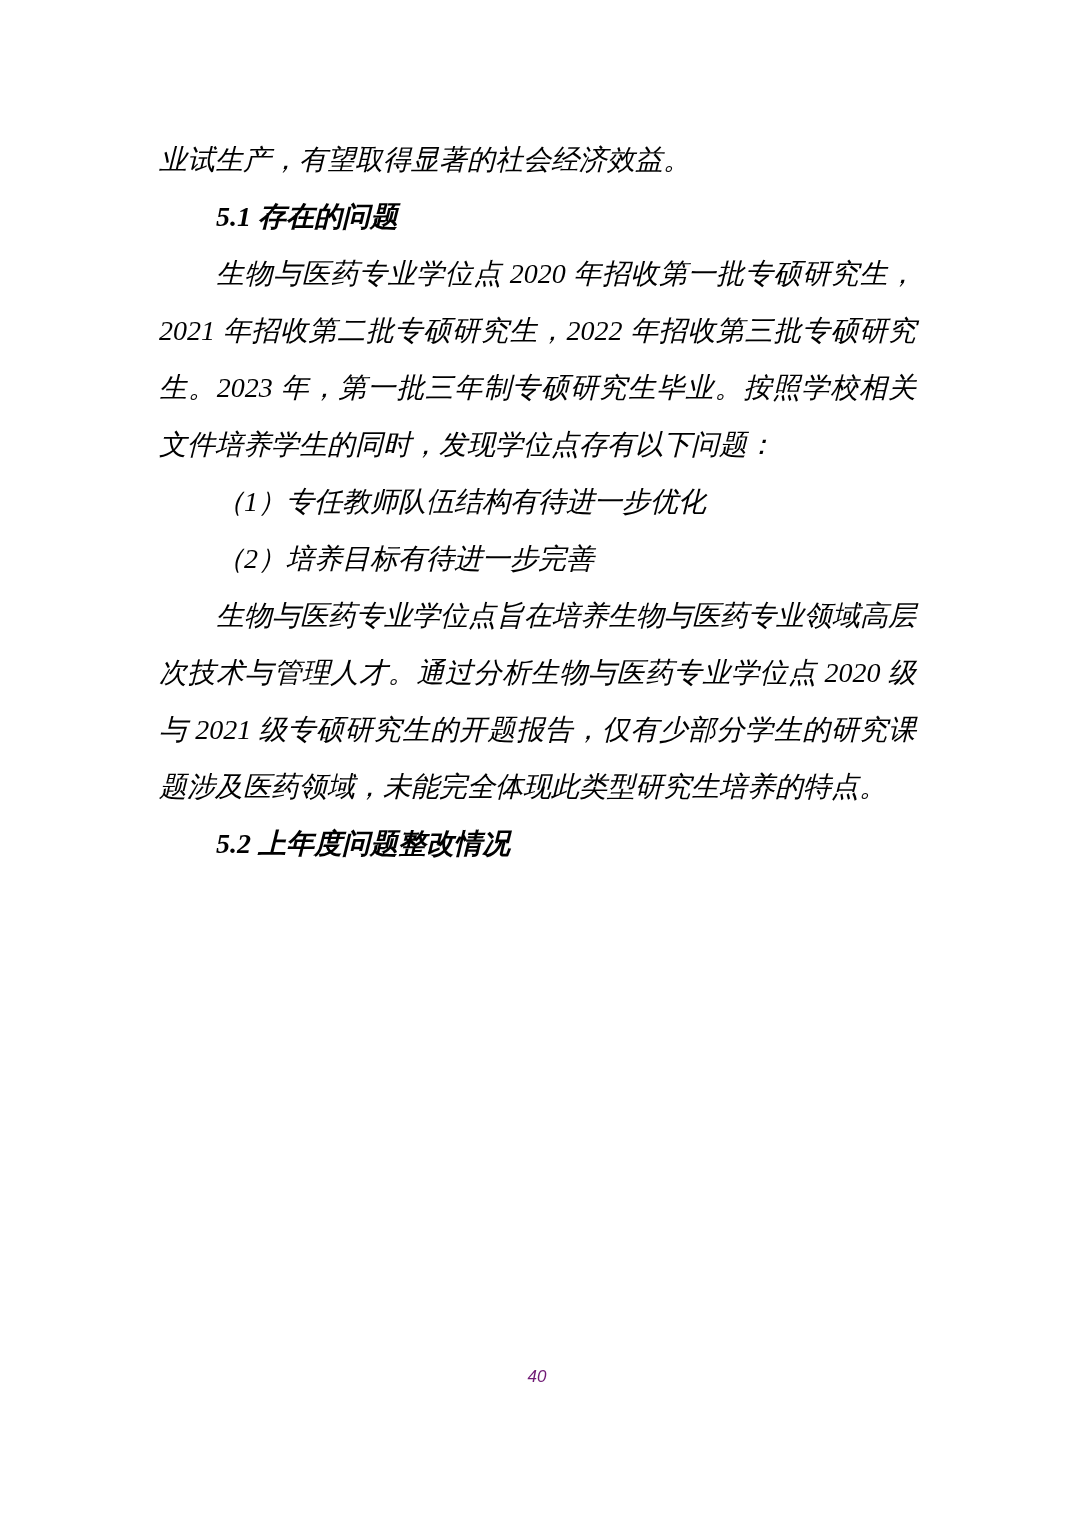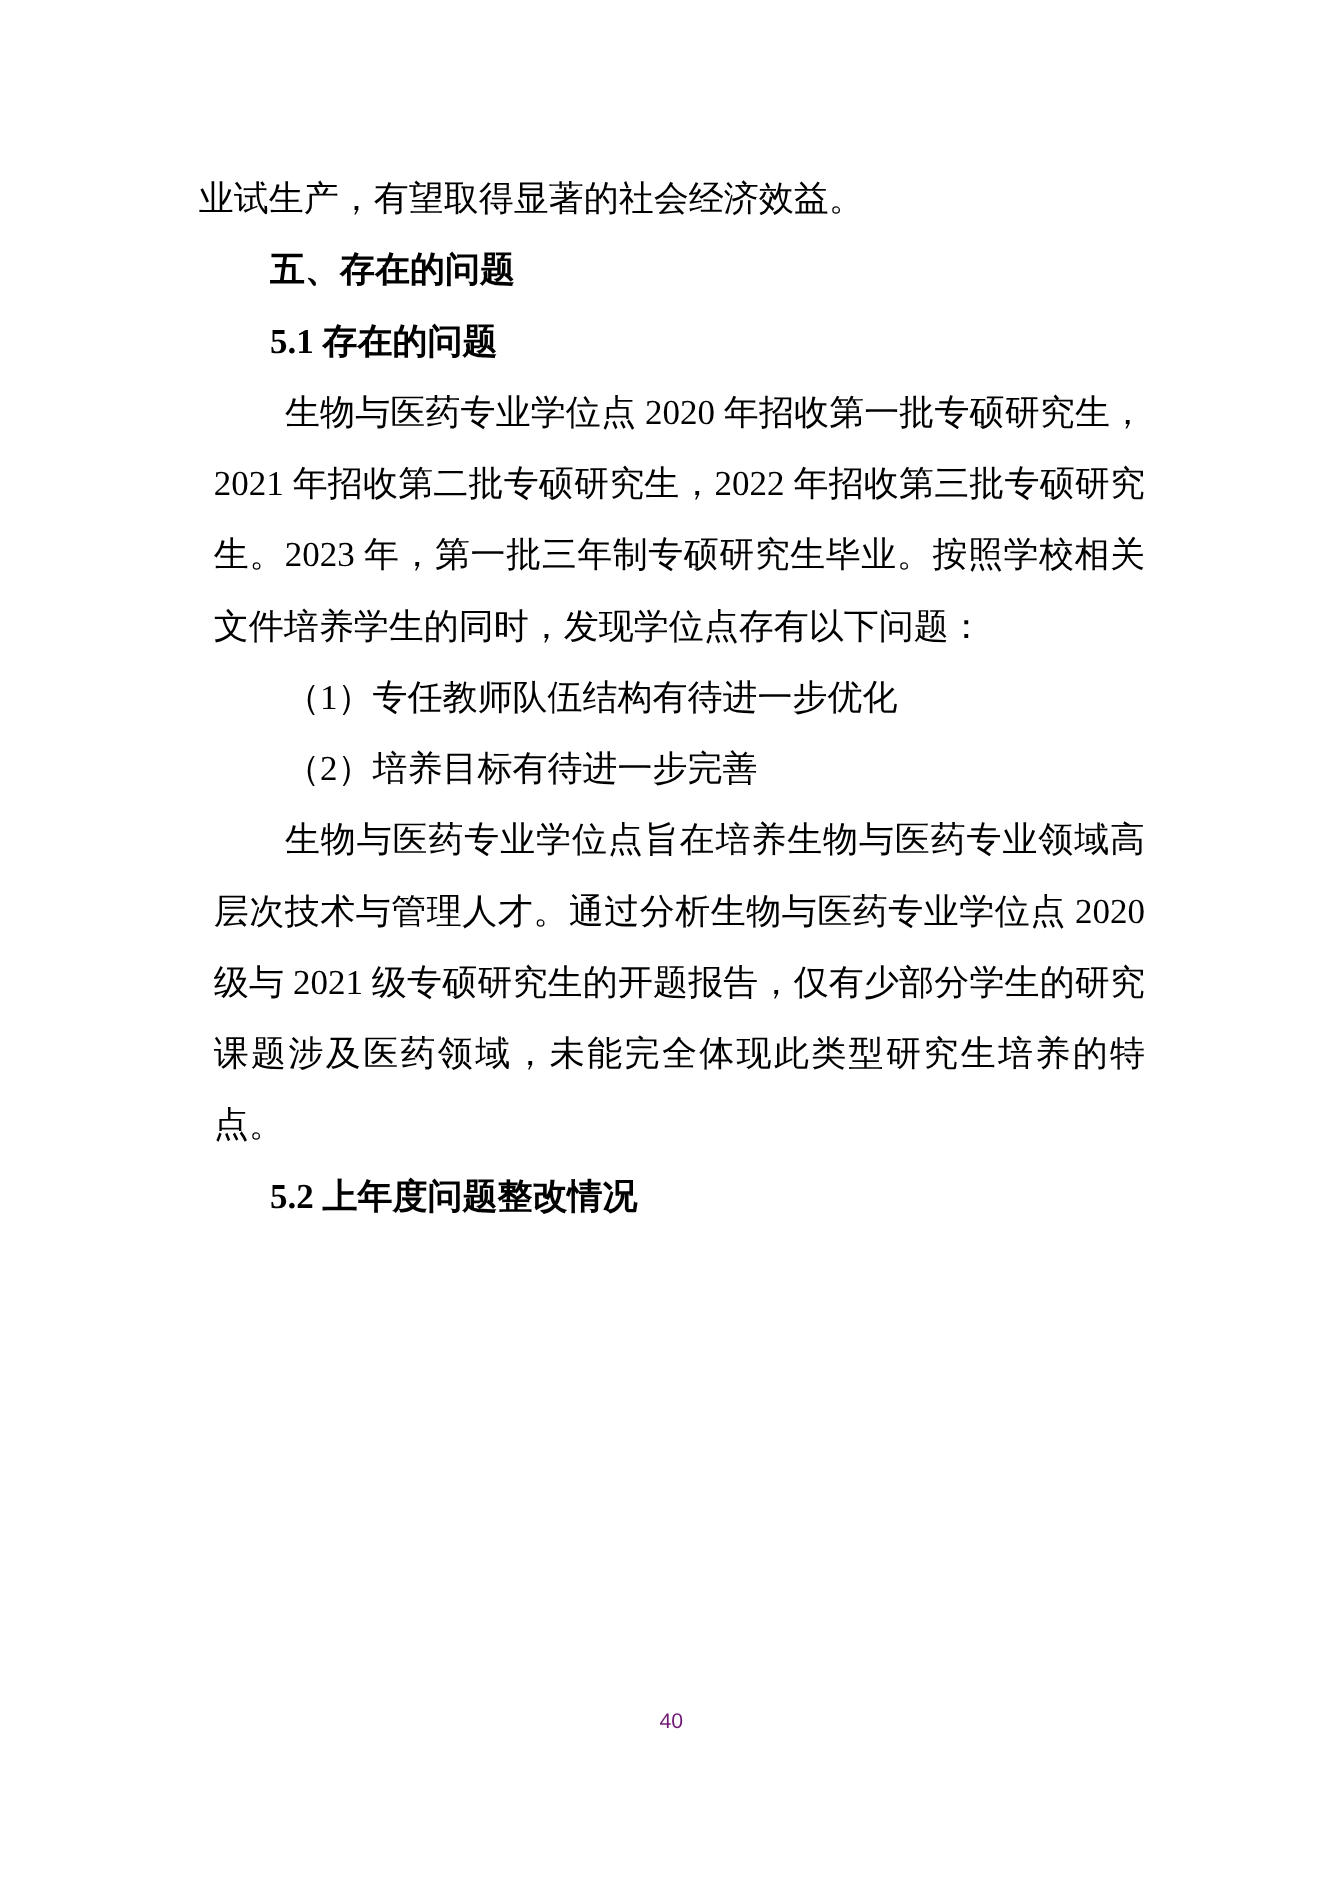--- a/index.html
+++ b/index.html
@@ -9,41 +9,41 @@
     background: #ffffff;
   }
   .page {
     position: relative;
     width: 1074px;
     height: 1520px;
     background: #ffffff;
     overflow: hidden;
     color: #000000;
     font-family: "Liberation Serif", "DejaVu Serif", serif;
+    font-style: italic;
   }
   .content {
     position: absolute;
     left: 159px;
     top: 131px;
     width: 757px;
     font-size: 28px;
     line-height: 57px;
     text-align: justify;
     letter-spacing: 0;
   }
   .blk {
     margin: 0;
     padding: 0;
   }
   .cont {
     text-indent: 0;
   }
   .para {
     text-indent: 57px;
-    margin-left: 12px;
   }
   .heading {
     text-indent: 57px;
     font-weight: bold;
     text-align: left;
   }
   .footer {
     position: absolute;
     top: 1367px;
     left: 0;
@@ -53,21 +53,20 @@
     font-size: 17px;
     color: #701a75;
   }
 </style>
 </head>
 <body>
 
 <div class="page">
   <div class="content">
     <p class="blk cont">业试生产，有望取得显著的社会经济效益。</p>
-    <p class="blk heading">五、存在的问题</p>
     <p class="blk heading">5.1 存在的问题</p>
     <p class="blk para">生物与医药专业学位点 2020 年招收第一批专硕研究生，2021 年招收第二批专硕研究生，2022 年招收第三批专硕研究生。2023 年，第一批三年制专硕研究生毕业。按照学校相关文件培养学生的同时，发现学位点存有以下问题：</p>
     <p class="blk para">（1）专任教师队伍结构有待进一步优化</p>
     <p class="blk para">（2）培养目标有待进一步完善</p>
     <p class="blk para">生物与医药专业学位点旨在培养生物与医药专业领域高层次技术与管理人才。通过分析生物与医药专业学位点 2020 级与 2021 级专硕研究生的开题报告，仅有少部分学生的研究课题涉及医药领域，未能完全体现此类型研究生培养的特点。</p>
     <p class="blk heading">5.2 上年度问题整改情况</p>
   </div>
   <div class="footer">40</div>
 </div>
 

